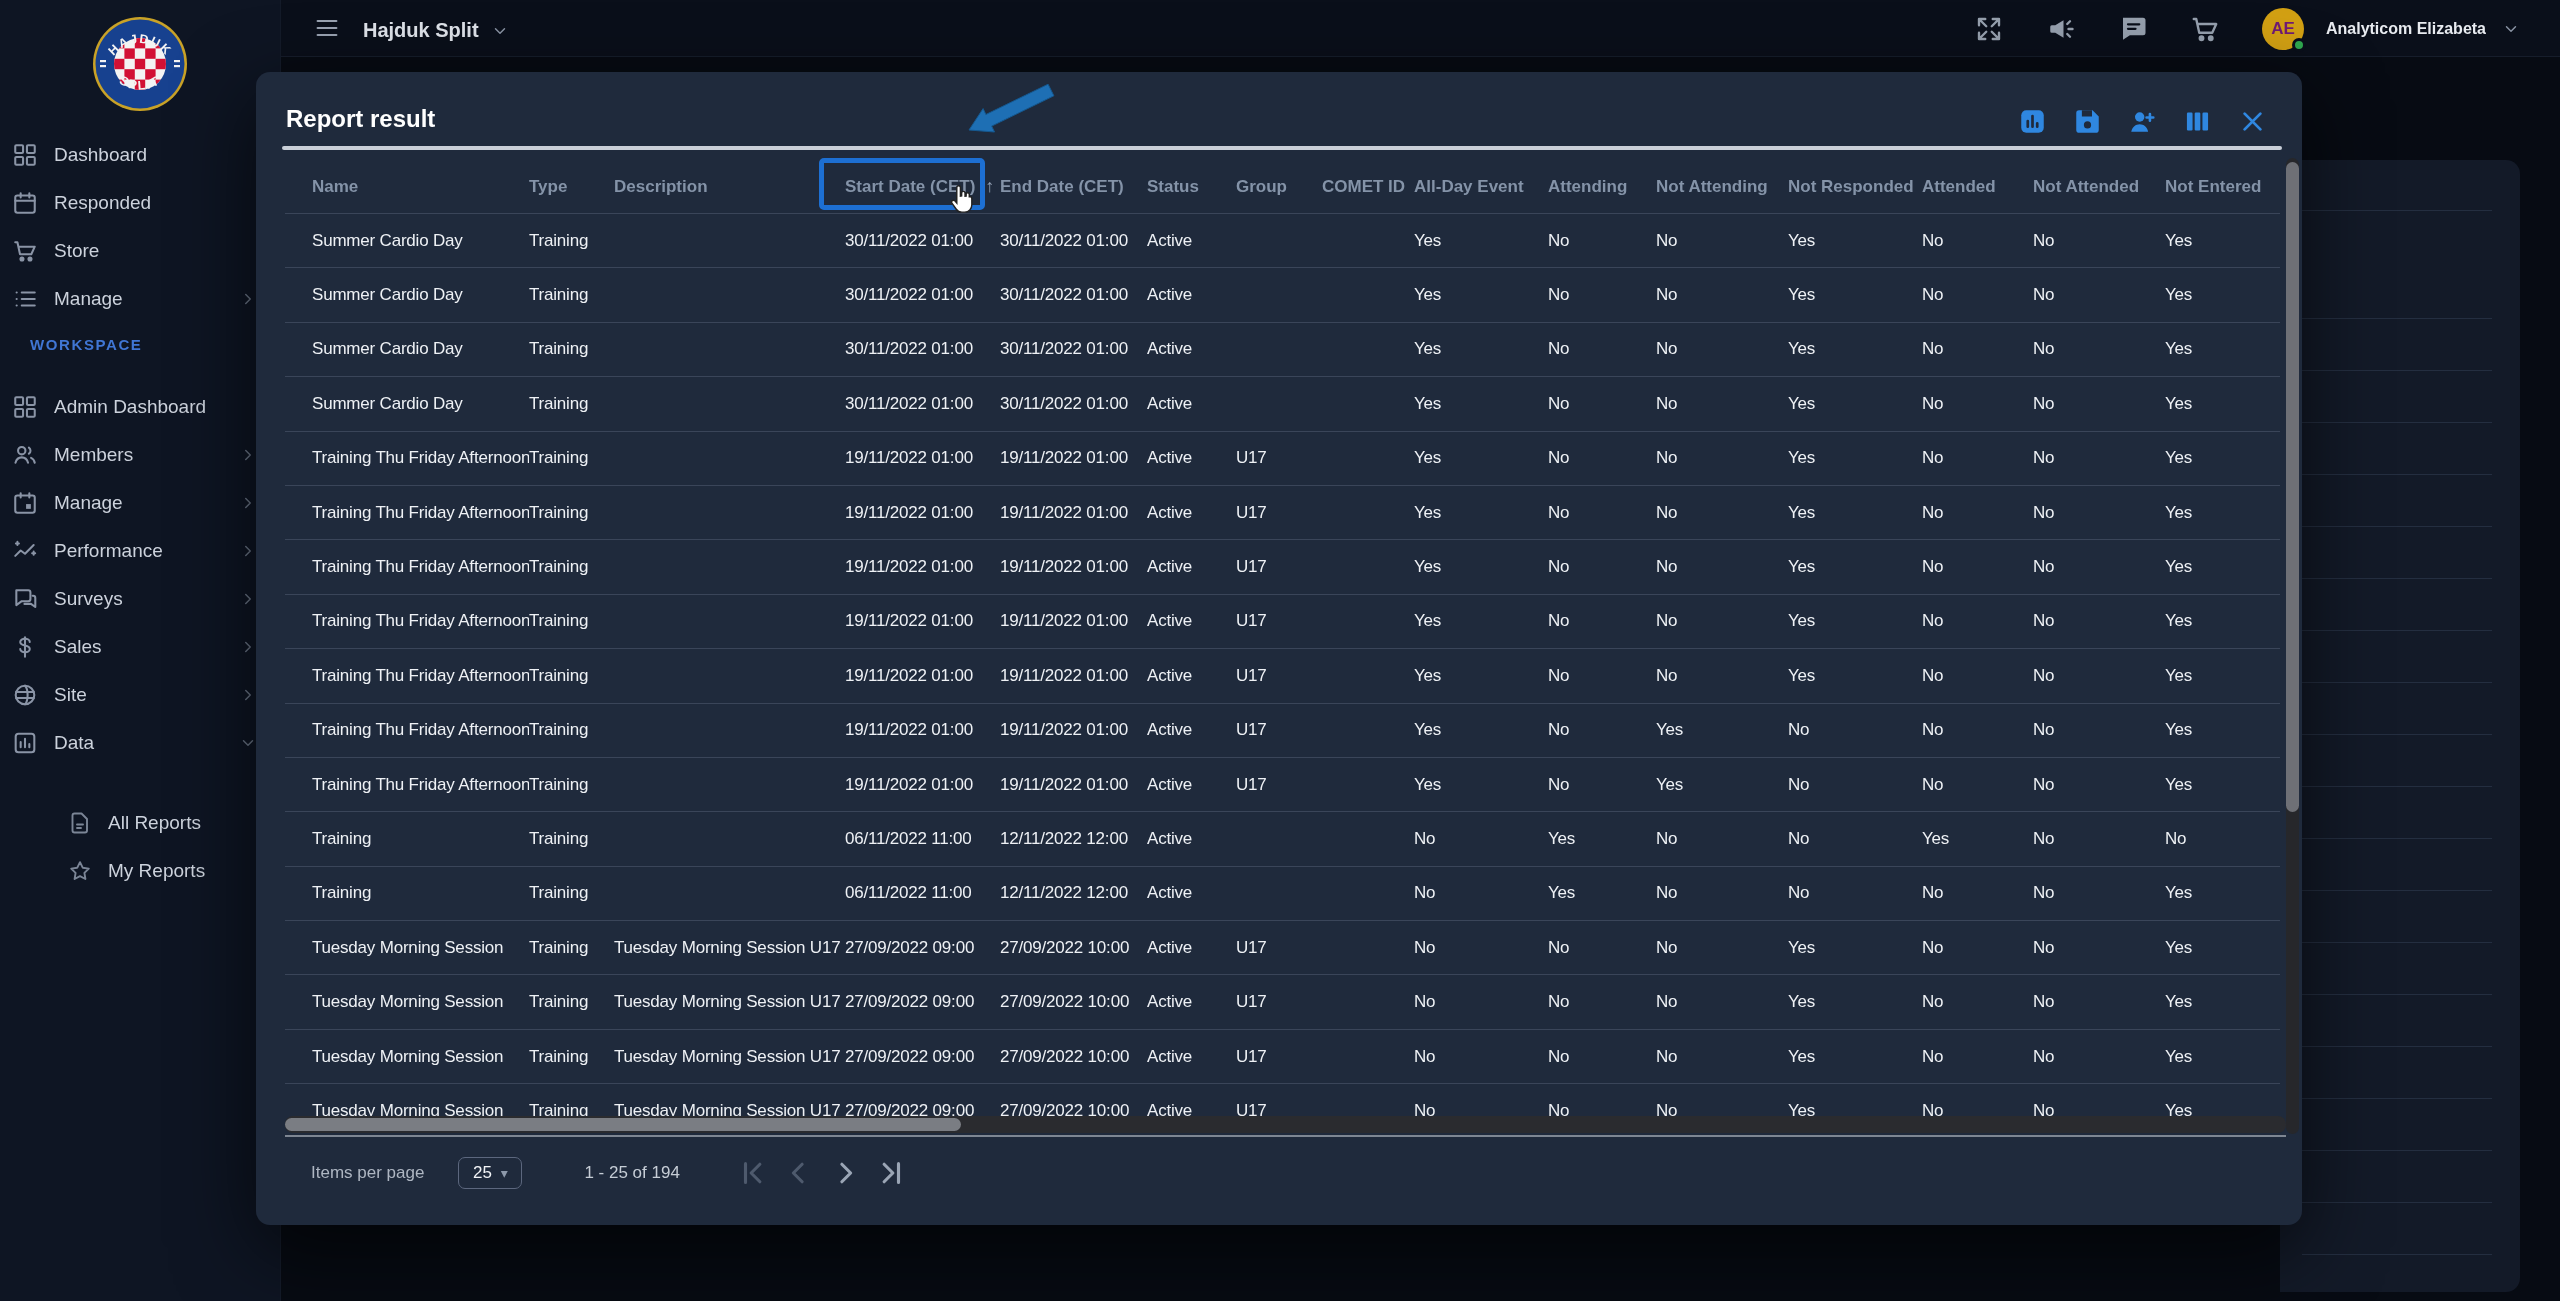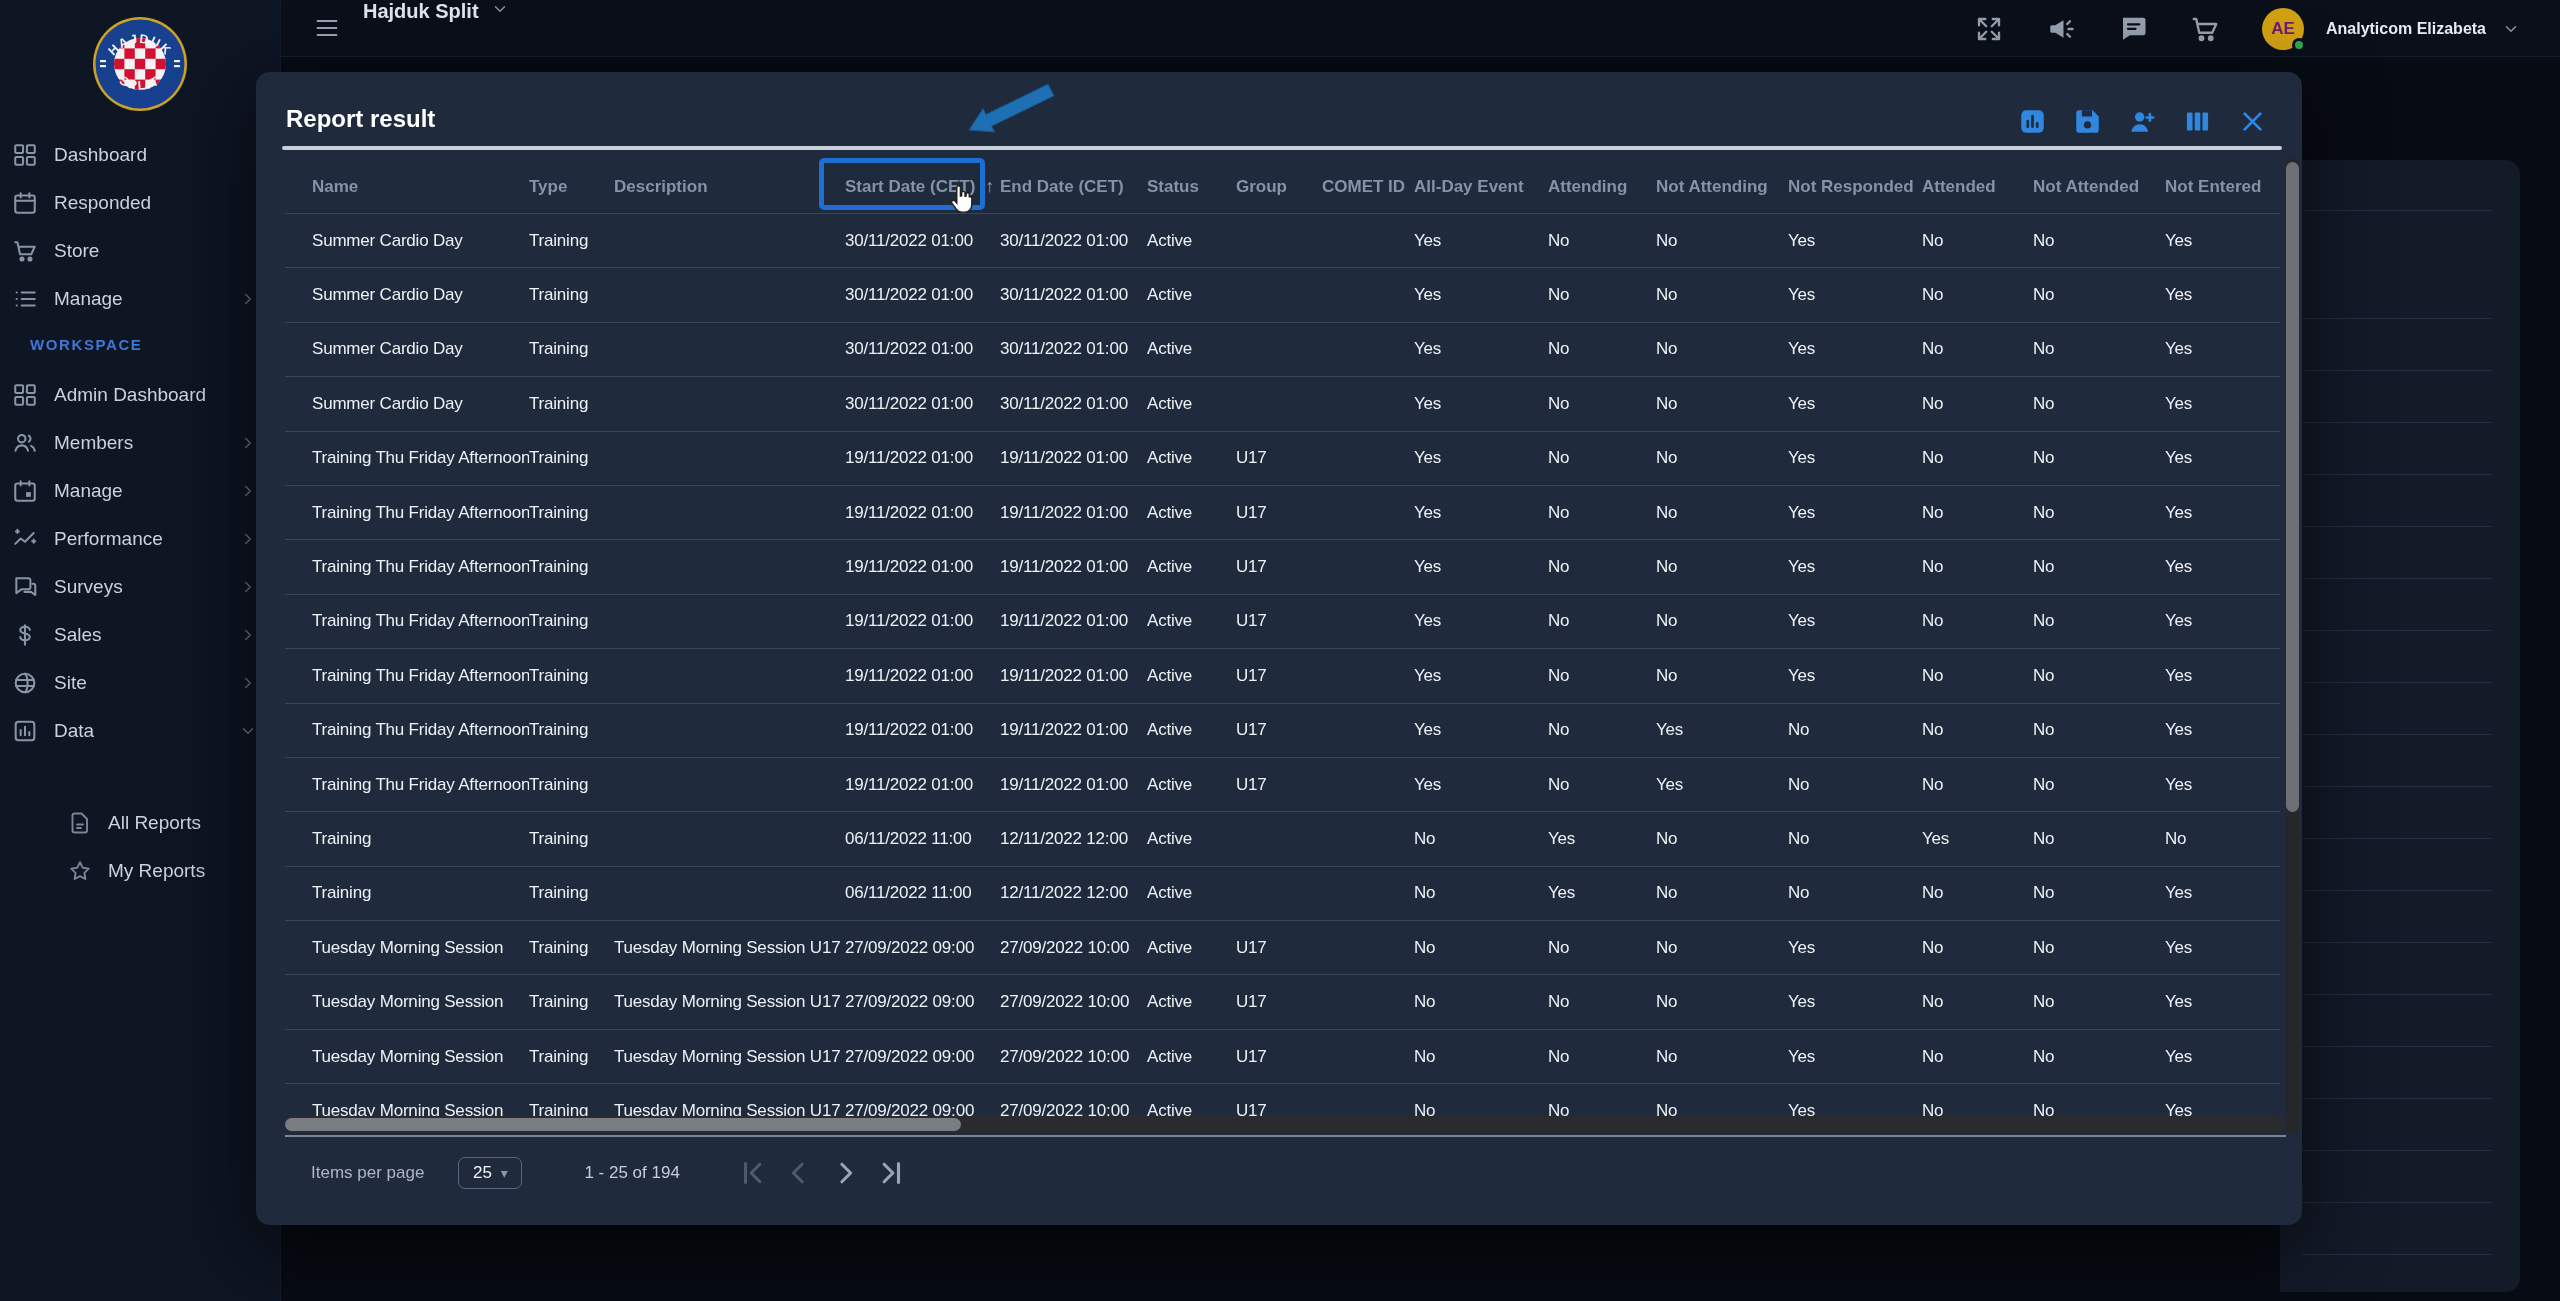--- a/index.html
+++ b/index.html
@@ -7,21 +7,21 @@
   body { font-family:"Liberation Sans", sans-serif; }
   .stage { position:relative; width:2560px; height:1301px; overflow:hidden;
            background:#070b13; }
 
   
   .topbar { position:absolute; left:281px; top:0; width:2279px; height:57px;
             background:#0a0f1a; border-bottom:1px solid #161d2b; z-index:3; }
   .hamburger { position:absolute; left:32px; top:14px; width:28px; height:28px;
                color:#99a2b1; cursor:pointer; }
   .brand { position:absolute; left:82px; top:0; height:61px; display:flex;
-           gap:12px; cursor:pointer; }
+           align-items:center; gap:12px; cursor:pointer; }
   .brand-label { color:#dfe3ea; font-size:20px; font-weight:600; }
   .caret { width:18px; height:18px; color:#8a94a4; }
   .tb-right { position:absolute; right:40px; top:0; height:57px; display:flex;
               align-items:center; }
   .tb-icon { width:30px; height:30px; color:#96a0ae; margin-left:42px;
              cursor:pointer; display:inline-flex; align-items:center; justify-content:center; }
   .avatar-wrap { position:relative; margin-left:42px; cursor:pointer; }
   .avatar { width:42px; height:42px; border-radius:50%; background:#d2a013;
             color:#701a75; display:flex; align-items:center; justify-content:center;
             font-size:17px; font-weight:700; }
@@ -31,21 +31,21 @@
   .user-caret { margin-left:16px; }
 
   
   .sidebar { position:absolute; left:0; top:0; width:281px; height:1301px;
              background:#0e1523; border-right:1px solid #141b29; z-index:4; }
   .logo { position:absolute; left:92px; top:16px; width:96px; height:96px; }
   .sb-list { position:absolute; left:0; width:281px; }
   #sb-main { top:131px; }
   .ws-label { position:absolute; left:30px; top:336px; font-size:15px; font-weight:700;
               letter-spacing:1.6px; color:#4076d4; }
-  #sb-workspace { top:371px; }
+  #sb-workspace { top:383px; }
   #sb-sub { top:799px; }
   .sb-item { position:relative; height:48px; display:flex; align-items:center;
              padding-left:12px; cursor:pointer; }
   .sb-item .icon { width:26px; height:26px; color:#8a94a6; margin-right:16px;
                    display:inline-flex; }
   .sb-label { color:#ccd2dc; font-size:19px; font-weight:500; white-space:nowrap; }
   .sb-chev { position:absolute; right:24px; width:18px; height:18px; color:#6b7687; }
   .sb-sub-item { position:relative; height:48px; display:flex; align-items:center;
                  padding-left:68px; cursor:pointer; }
   .sb-sub-item .icon { width:24px; height:24px; color:#7b8596; margin-right:16px;

